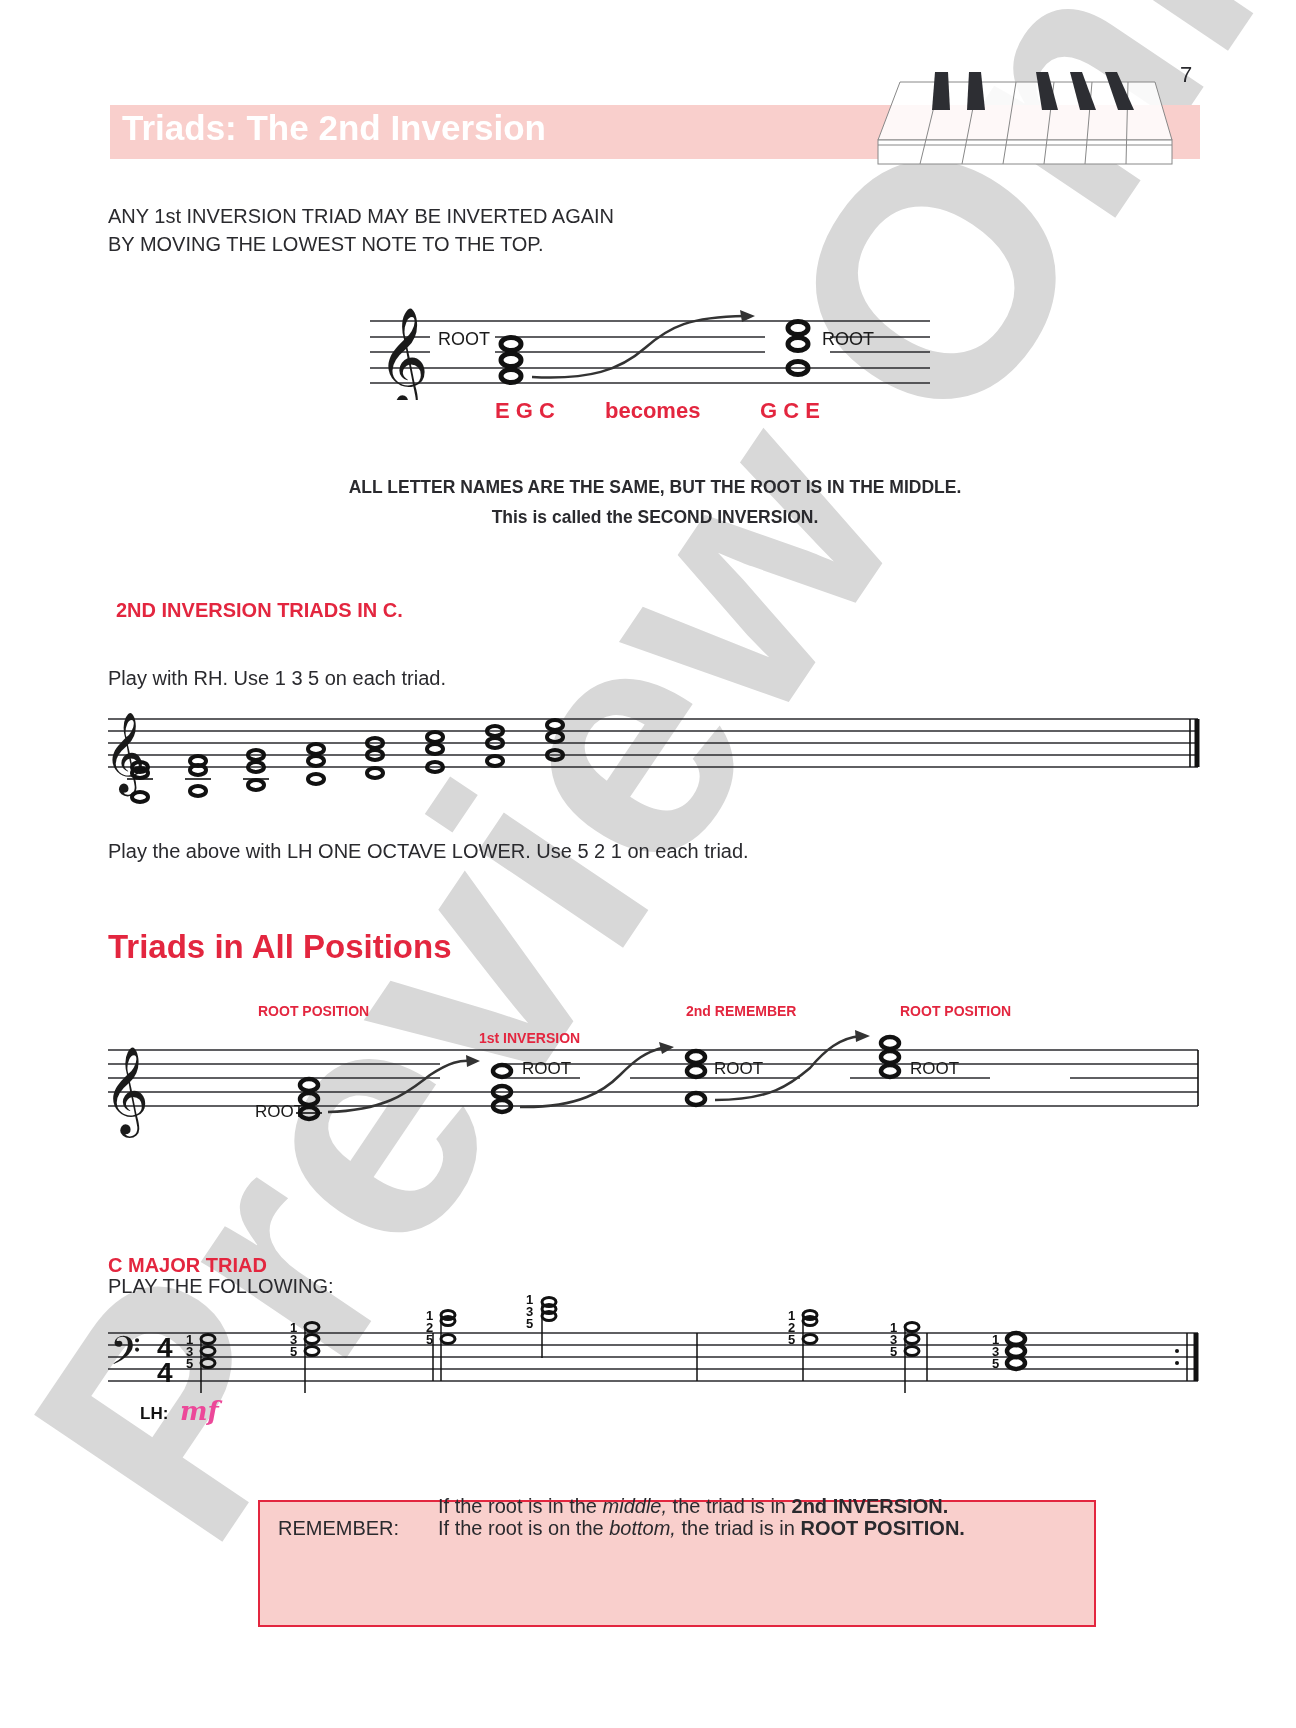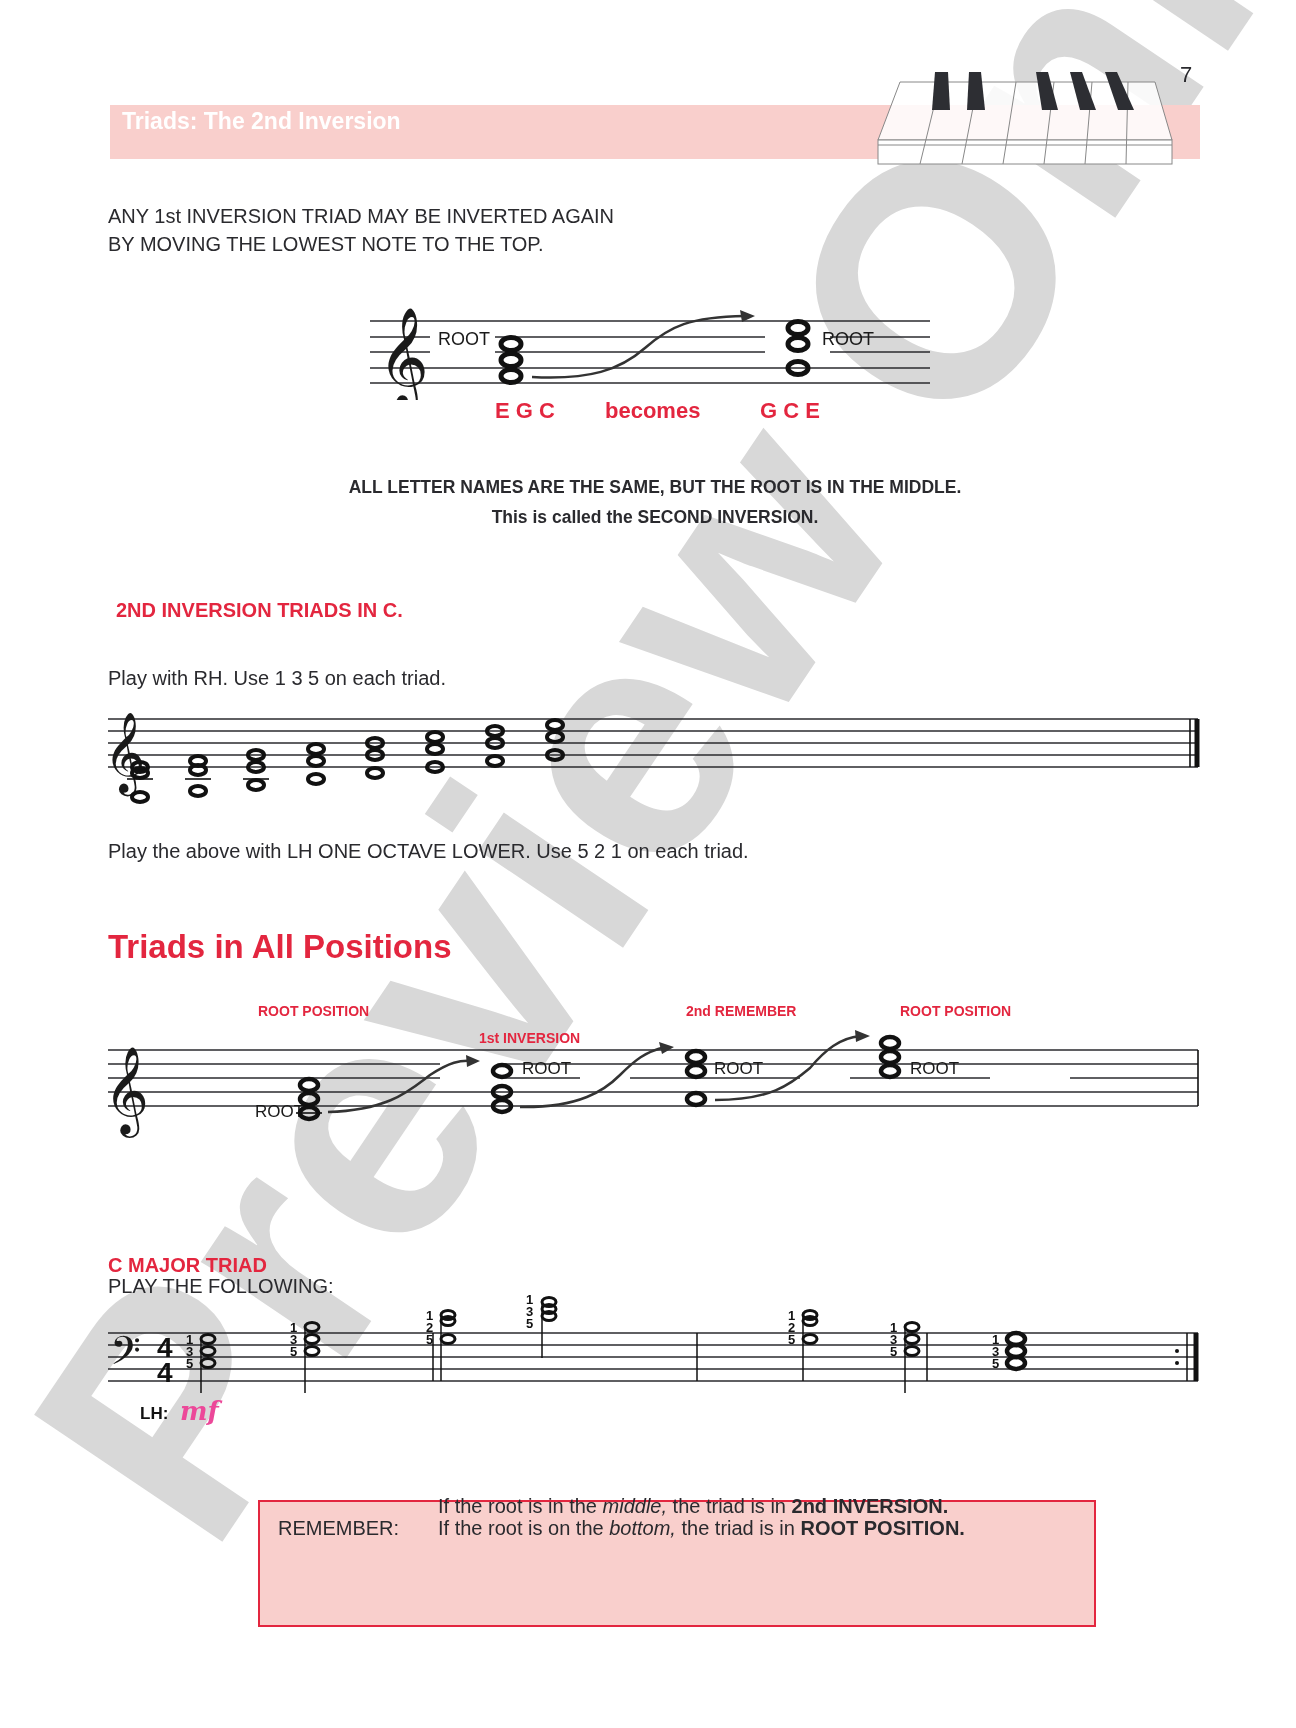--- a/index.html
+++ b/index.html
@@ -1,20 +1,20 @@
 <!DOCTYPE html>
 <html><head>
 <meta charset="utf-8">
 <style>
   html, body { margin: 0; padding: 0; background: #ffffff; }
   body { width: 1296px; height: 1728px; position: relative; overflow: hidden; font-family: "Liberation Sans", sans-serif; color: #2a2a2e; }
   .abs { position: absolute; }
   .page-number { left: 1180px; top: 62px; font-size: 22px; color: #2a2a2e; }
   .header-band { left: 110px; top: 105px; width: 1090px; height: 54px; background: #f9cfcc; }
-  .header-title { left: 122px; top: 108px; font-size: 23px; font-weight: bold; color: #ffffff; letter-spacing: 0px; }
+  .header-title { left: 122px; top: 108px; font-size: 35px; font-weight: bold; color: #ffffff; letter-spacing: 0px; }
   .piano { left: 870px; top: 70px; }
   .body-text { font-size: 20px; color: #2a2a2e; line-height: 28px; }
   .center-note { left: 0; width: 1310px; text-align: center; font-size: 17.5px; font-weight: bold; line-height: 30px; color: #2a2a2e; }
   .section-sub { font-size: 20px; font-weight: bold; color: #e3263f; }
   .section-title { font-size: 33px; font-weight: bold; color: #e3263f; }
   .pos-label { font-size: 14px; font-weight: bold; color: #e3263f; white-space: nowrap; }
   .letters { font-size: 22px; font-weight: bold; color: #e3263f; white-space: nowrap; }
   svg text { font-family: "Liberation Sans", sans-serif; }
   .remember-box { left: 258px; top: 1500px; width: 834px; height: 123px; background: #f9cfcc; border: 2px solid #e3263f; }
   .rem-label { left: 278px; top: 1517px; font-size: 20px; }

